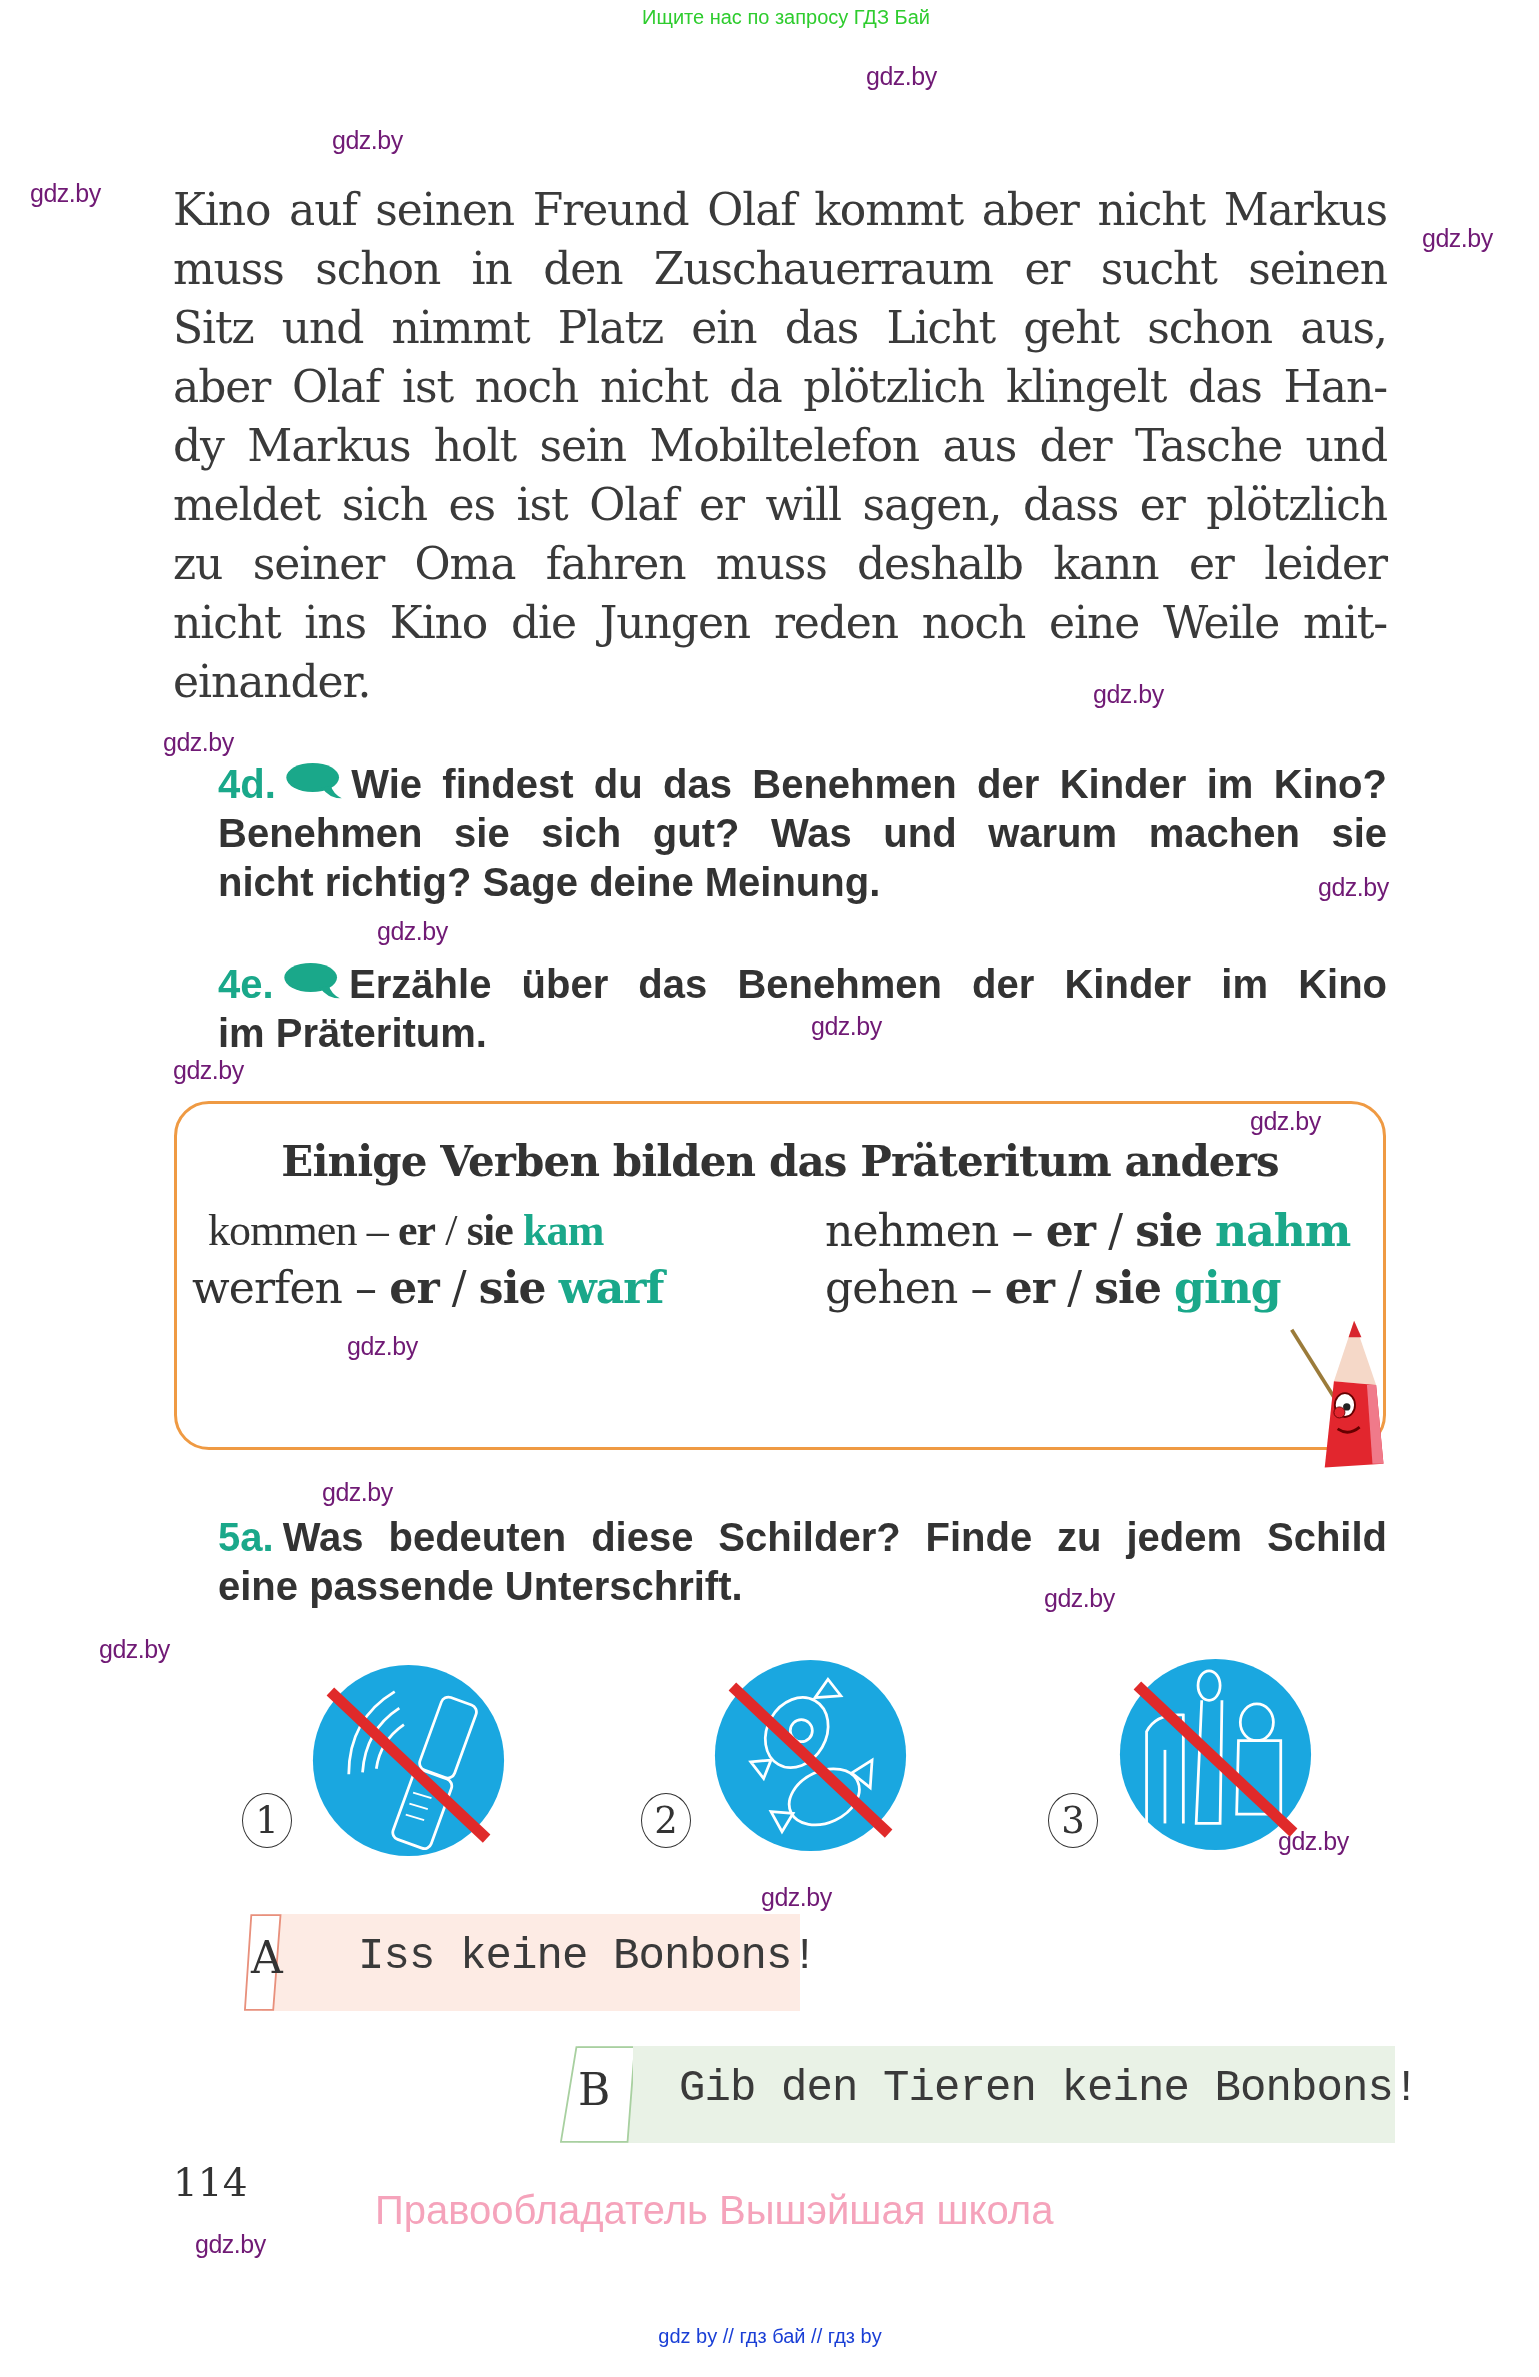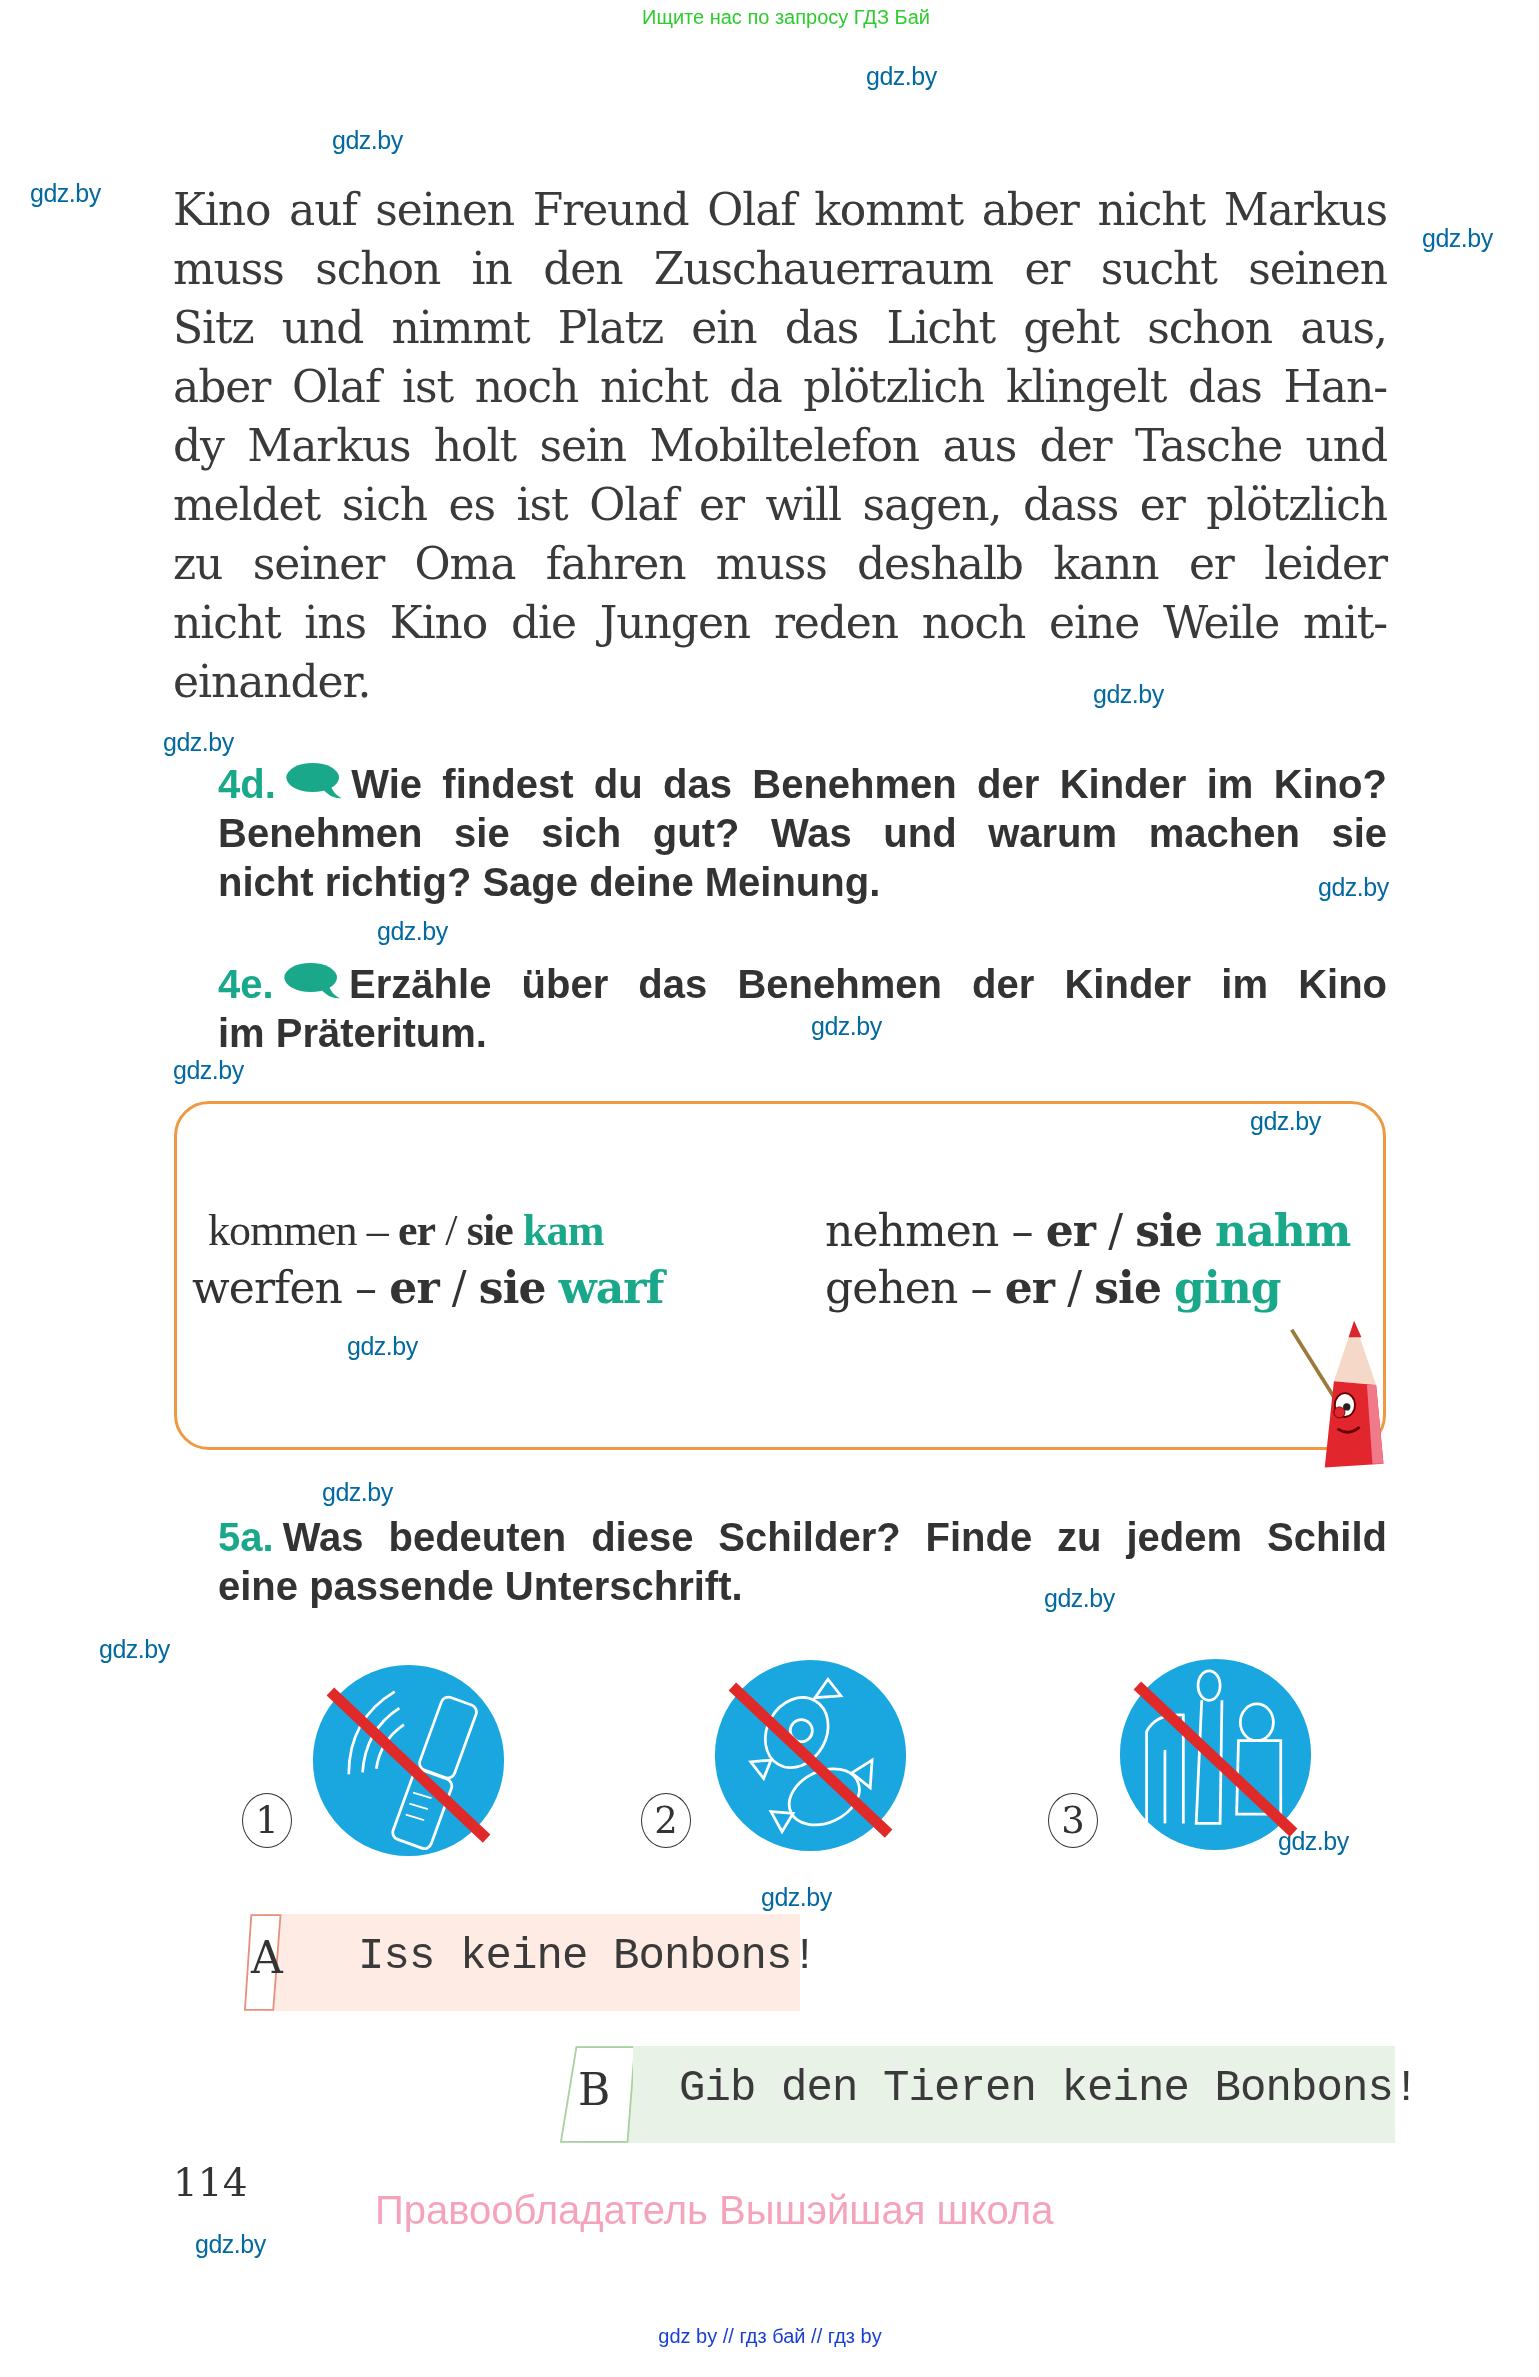--- a/index.html
+++ b/index.html
@@ -1,21 +1,21 @@
 <!DOCTYPE html>
 <html style="font-size:14.7px"><head>
   <meta charset="utf-8">
   <style>
     html, body { margin: 0; padding: 0; background: #ffffff; }
     body {
       width: 1540px; height: 2377px; position: relative; overflow: hidden;
       font-family: "Liberation Sans", sans-serif; color: #333333;
     }
     .abs { position: absolute; }
-    .wm { position: absolute; font-family: "Liberation Sans", sans-serif; font-size: 25px; color: #0369a1; letter-spacing: -0.5px; }
+    .wm { position: absolute; font-family: "Liberation Sans", sans-serif; font-size: 25px; color: #701a75; letter-spacing: -0.5px; }
     .top-banner { position: absolute; top: 5.5px; left: 16px; width: 1540px; text-align: center; font-size: 20px; color: #2ecc2e; }
     .serif-body {
       position: absolute; left: 173px; width: 1214px; top: 180px;
       font-family: "DejaVu Serif", serif; font-size: 44px; line-height: 59px;
       color: #3a3a3a; text-align: justify; letter-spacing: -1.1px;
     }
     .serif-body .line { display: block; text-align: justify; text-align-last: justify; white-space: nowrap; }
     .serif-body .line.last { text-align-last: left; }
     .task { position: absolute; left: 173px; width: 1214px; font-family: "Liberation Sans", sans-serif; font-weight: bold; font-size: 40px; line-height: 49px; color: #333; }
     .task .line { display: block; text-align: justify; text-align-last: justify; white-space: nowrap; margin-left: 45px; }
@@ -101,20 +101,21 @@
   <span class="line">
     <span class="task-num">4e.</span><span class="bubble"><svg viewBox="0 0 64 44">
           <ellipse cx="30" cy="17" rx="29" ry="16" fill="#1aa88a"></ellipse>
           <path d="M40 28 Q48 40 62 40 Q52 34 50 26 Z" fill="#1aa88a"></path>
         </svg></span><span>Erzähle über das Benehmen der Kinder im Kino</span>
   </span>
   <span class="line last">im Präteritum.</span>
 </div>
 
 <div class="rule-box">
+  <div class="rule-title">Einige Verben bilden das Präteritum anders</div>
 
   <div class="verb" style="left:31px;top:101px;font-family:Liberation Serif, serif;">
     <span>kommen</span><span> – </span><b>er</b><span> / </span><b>sie</b> <span class="pt">kam</span>
   </div>
   <div class="verb" style="left:15px;top:158px;">
     <span>werfen</span><span> – </span><b>er</b><span> / </span><b>sie</b> <span class="pt">warf</span>
   </div>
   <div class="verb" style="left:648px;top:101px;">
     <span>nehmen</span><span> – </span><b>er</b><span> / </span><b>sie</b> <span class="pt">nahm</span>
   </div>

